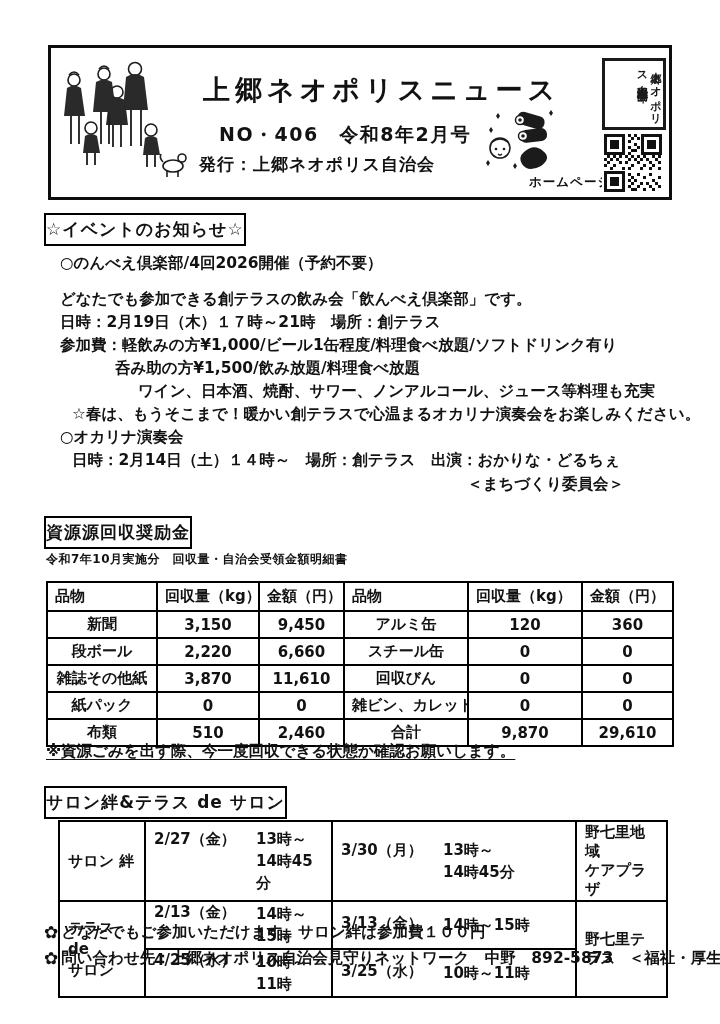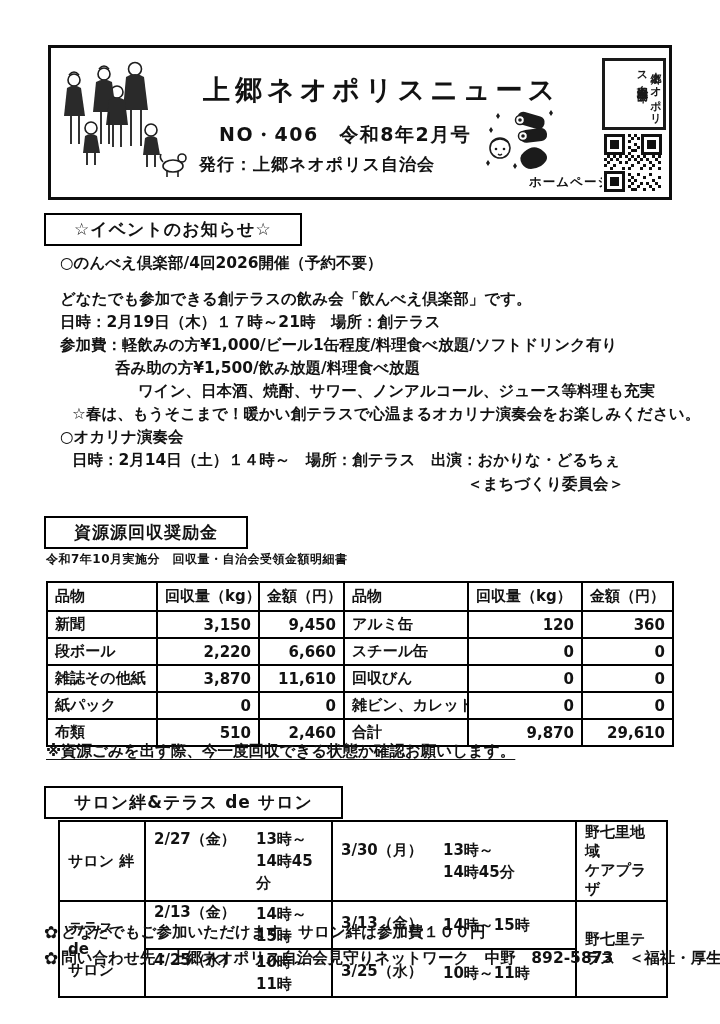--- a/index.html
+++ b/index.html
@@ -20,41 +20,41 @@
   .homepage{left:478px;top:126px;font-size:12.5px;letter-spacing:1px;}
   .stamp{
     left:551px;top:10px;width:56px;height:62px;border:3px solid #1a1a1a;
     writing-mode:vertical-rl;text-orientation:upright;
     font-size:11px;line-height:13.5px;letter-spacing:1px;padding:2px 1px;
     overflow:hidden;color:#1a1a1a;
   }
   .qr{left:551px;top:84px;}
   
   .box-title{
-    border:2px solid #000;display:inline-block;padding:3px 28px;
+    border:2px solid #000;display:inline-block;padding:3px 0;
     font-size:17px;letter-spacing:1px;background:#fff;white-space:nowrap;
   }
   
   .ev-lines{left:46px;top:252px;width:618px;font-size:15.5px;line-height:23px;}
   .ev-line{white-space:nowrap;}
   .i0{margin-left:14px;}
   .i1{margin-left:69px;}
   .i2{margin-left:92px;}
   .i3{margin-left:26px;}
   .gap{margin-bottom:13px;}
   .signoff{text-align:right;padding-right:40px;margin-top:1px;}
   
   .subtitle{left:46px;top:551px;font-size:12px;letter-spacing:0.5px;white-space:nowrap;}
   .rtable{left:46px;top:581px;border-collapse:collapse;table-layout:fixed;width:626px;}
   .rtable th,.rtable td{
     border:2px solid #000;font-size:15px;font-weight:bold;
     padding:0 7px;white-space:nowrap;overflow:hidden;
   }
   .rtable th{height:27px;text-align:left;}
-  .rtable td{height:25px;}
+  .rtable td{height:25px;text-align:center;}
   .num{text-align:right;}
   .rnote{left:46px;top:741px;font-size:15.5px;text-decoration:underline;text-underline-offset:3px;white-space:nowrap;}
   
   .stable{left:58px;top:820px;border-collapse:collapse;table-layout:fixed;width:608px;}
   .stable td{border:2px solid #000;font-size:15px;font-weight:bold;padding:1px 8px;vertical-align:middle;}
   .stable .r1 td{height:46px;}
   .stable .r2 td,.stable .r3 td{height:21px;}
   .slot{display:flex;align-items:flex-start;}
   .slot .d{width:102px;flex:none;}
   .slot .t span{display:block;line-height:22px;}

